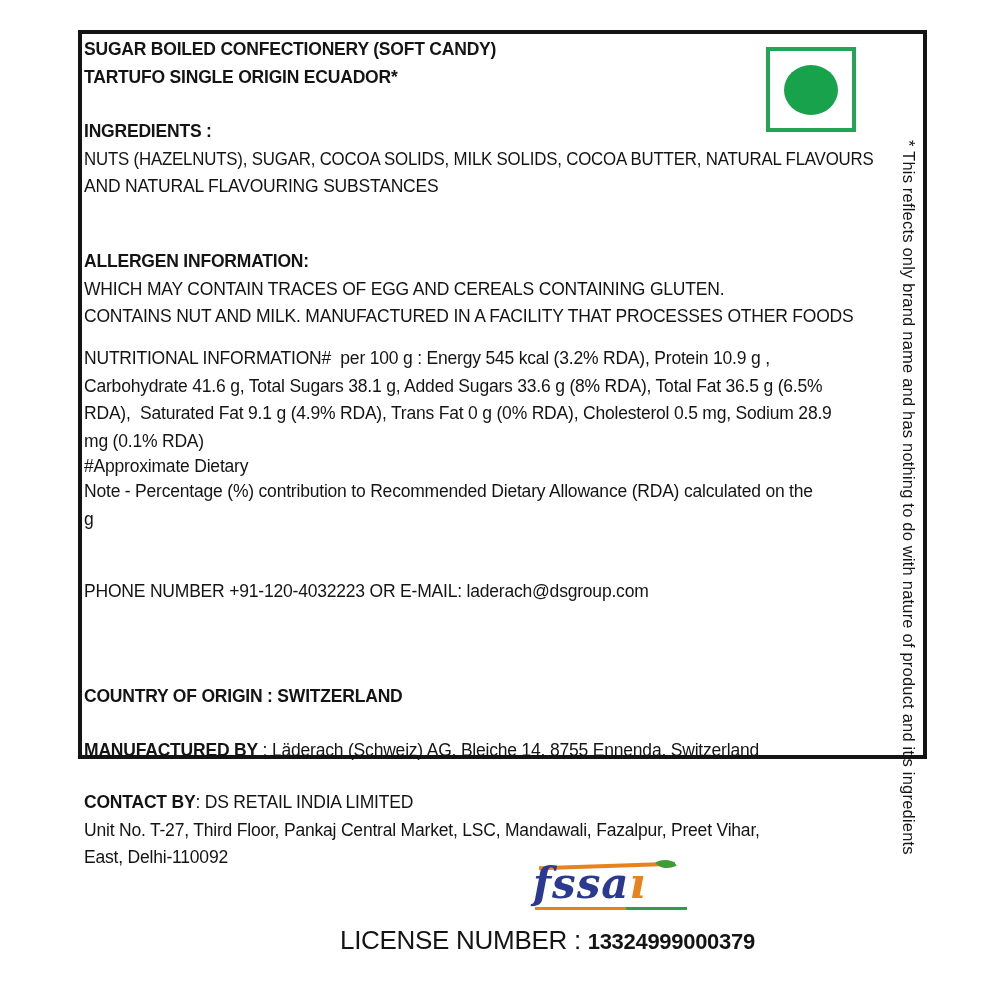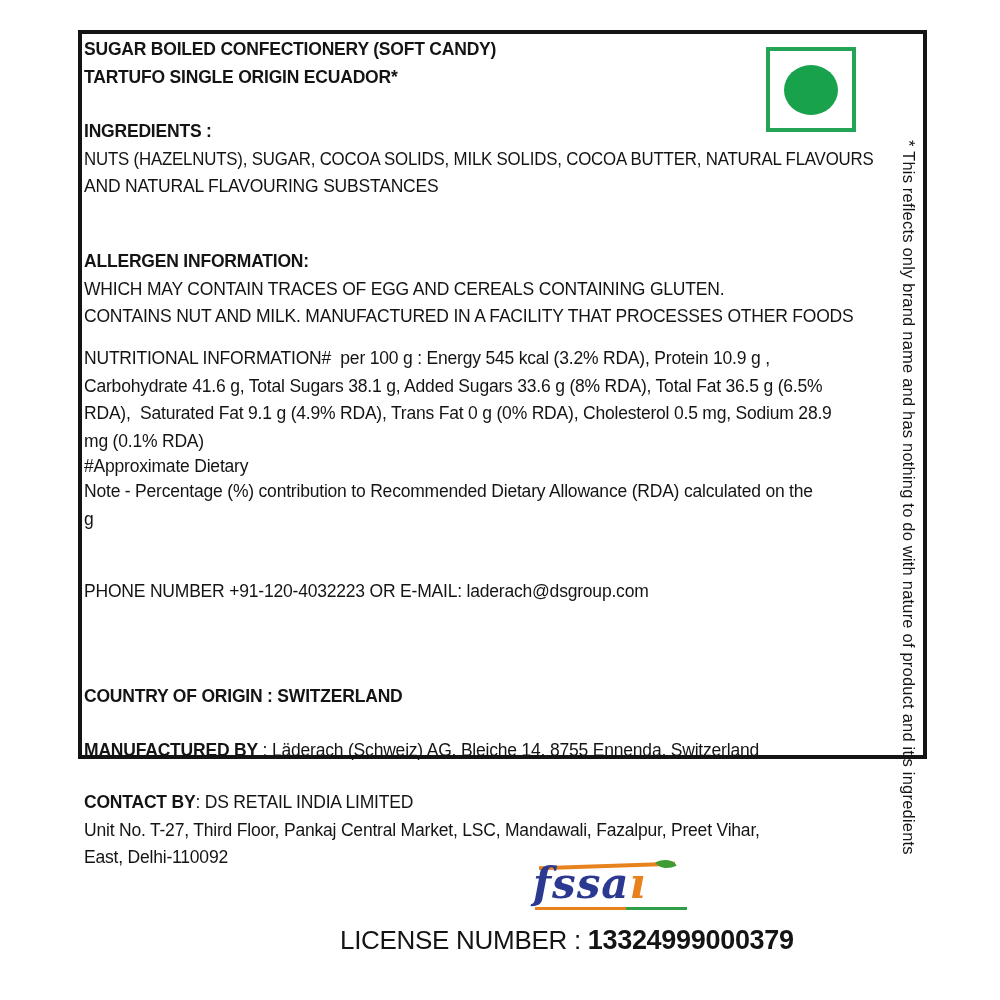--- a/index.html
+++ b/index.html
@@ -28,21 +28,21 @@
   
   .fssai { position:absolute; left:451px; top:822px; width:158px; height:56px; }
   .fssai-bar-top { position:absolute; left:6px; top:8px; width:136px; height:3.5px; background:#e8821d; transform:rotate(-2deg); }
   .fssai-text { position:absolute; left:0px; top:2px; font-family:"DejaVu Serif", serif; font-style:italic; font-weight:bold; font-size:42px; line-height:52px; color:#2b3991; letter-spacing:1px; }
   .fssai-i { color:#e8821d; }
   .fssai-leaf { position:absolute; left:124px; top:2px; width:18px; height:12px; background:#3f9c35; border-radius:0 100% 0 100%; transform:rotate(-25deg); }
   .fssai-bar-bottom { position:absolute; left:2px; bottom:2px; width:152px; height:3.5px;
     background:linear-gradient(to right, #e8821d 0 60%, #2e9e49 60% 100%); }
   
   .license { position:absolute; left:258px; top:891px; white-space:pre; font-size:26px; letter-spacing:-0.3px; }
-  .license .num { font-weight:bold; font-size:27px; }
+  .license .num { font-weight:bold; font-size:22px; }
 </style>
 </head>
 <body>
 
 <div class="label-box">
 
   <div class="content">
 
     <div class="sec" style="top:2px">
       <div class="line b fit">SUGAR BOILED CONFECTIONERY (SOFT CANDY)</div>

